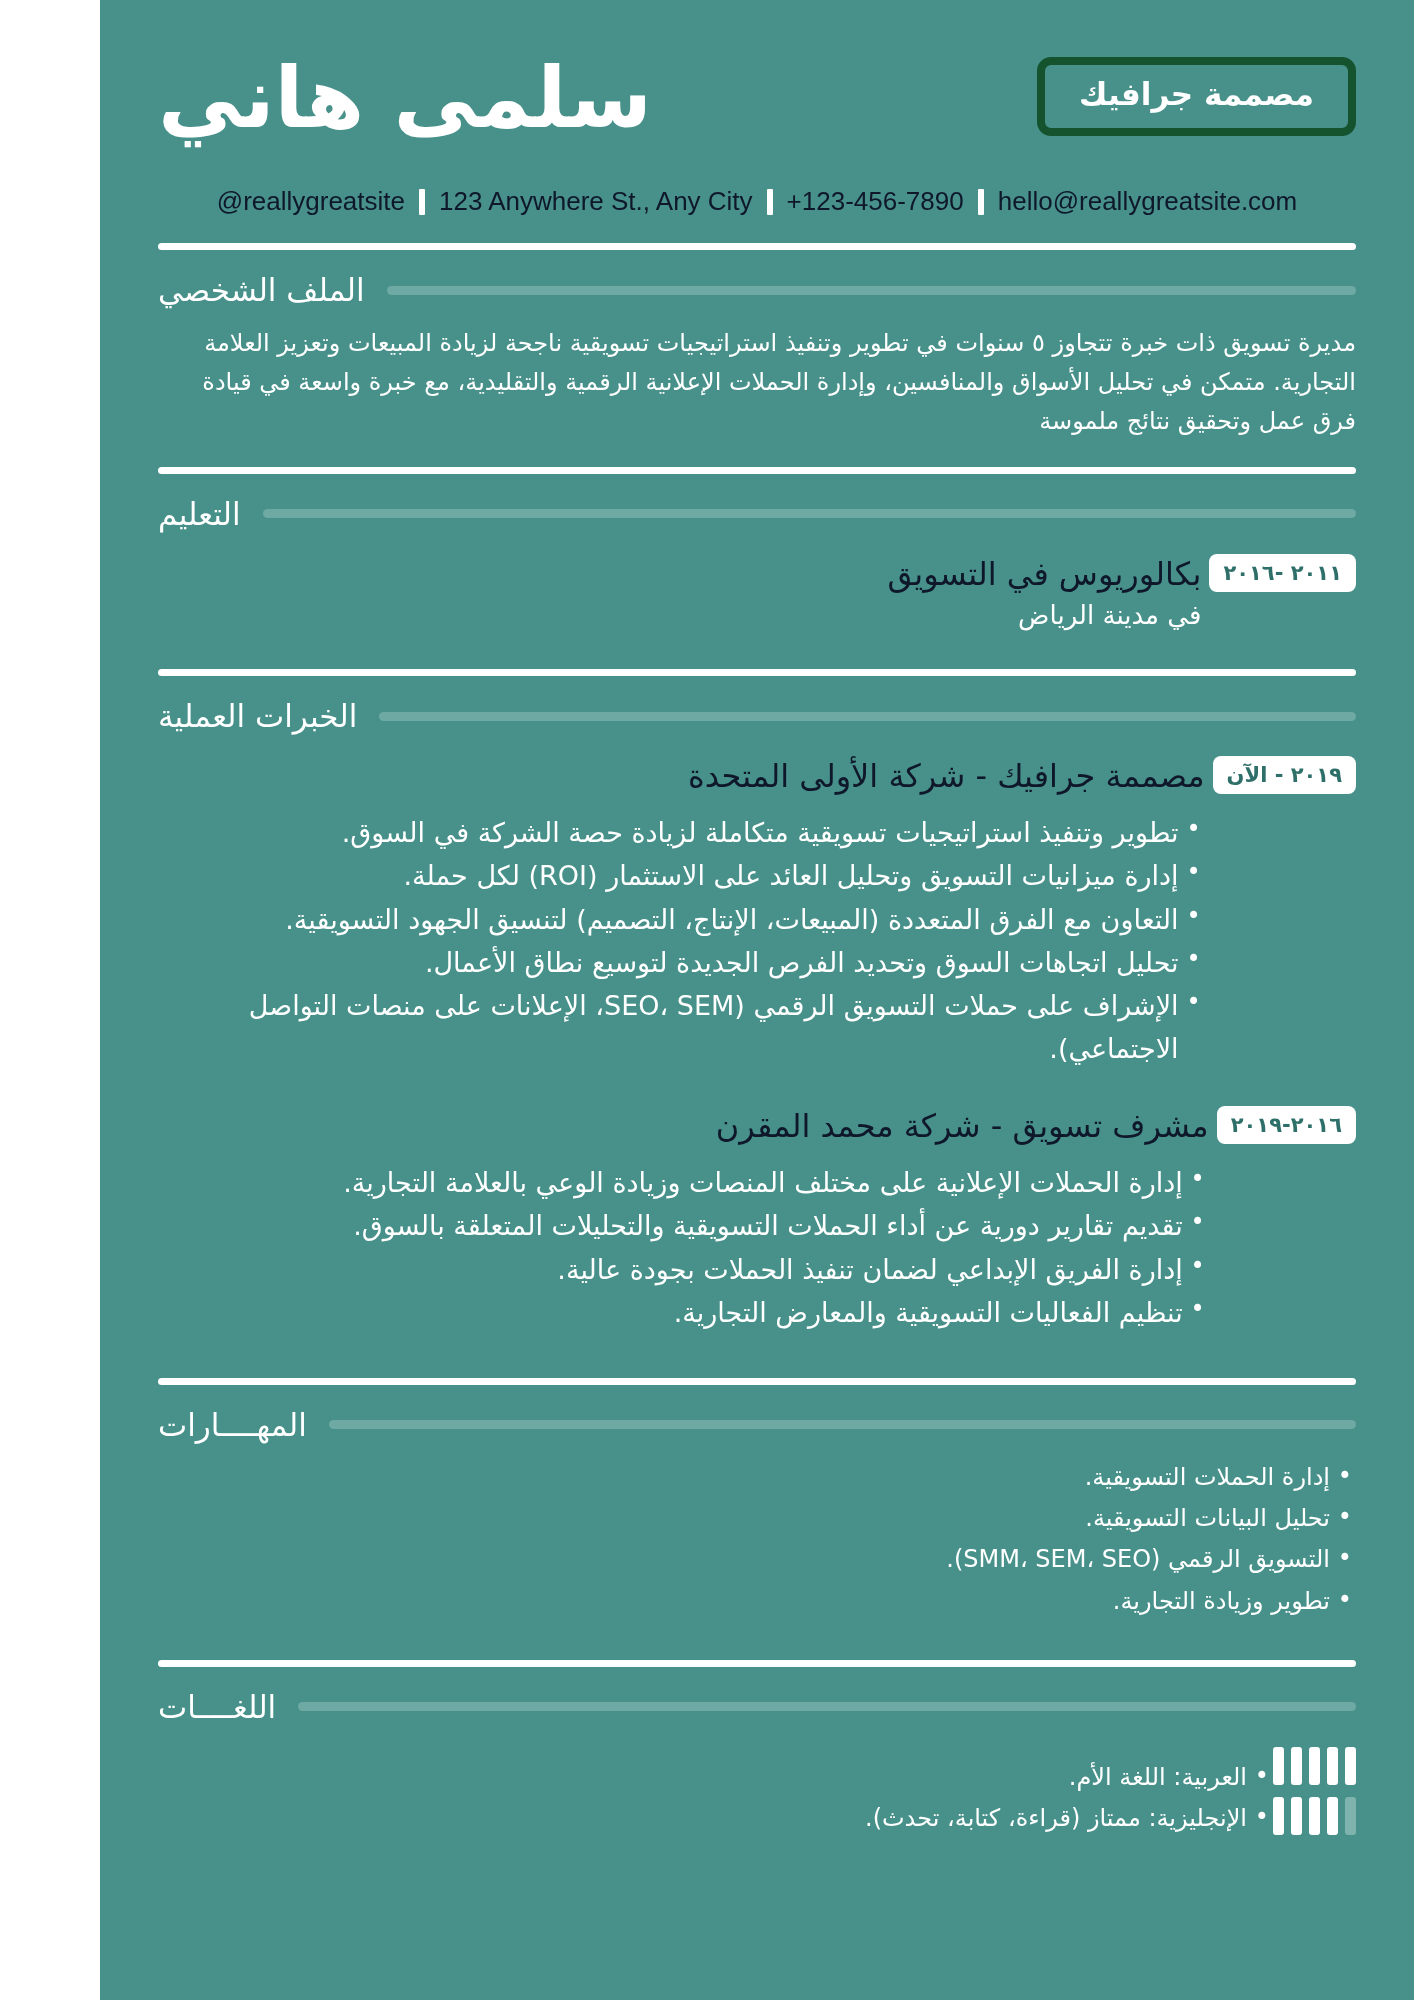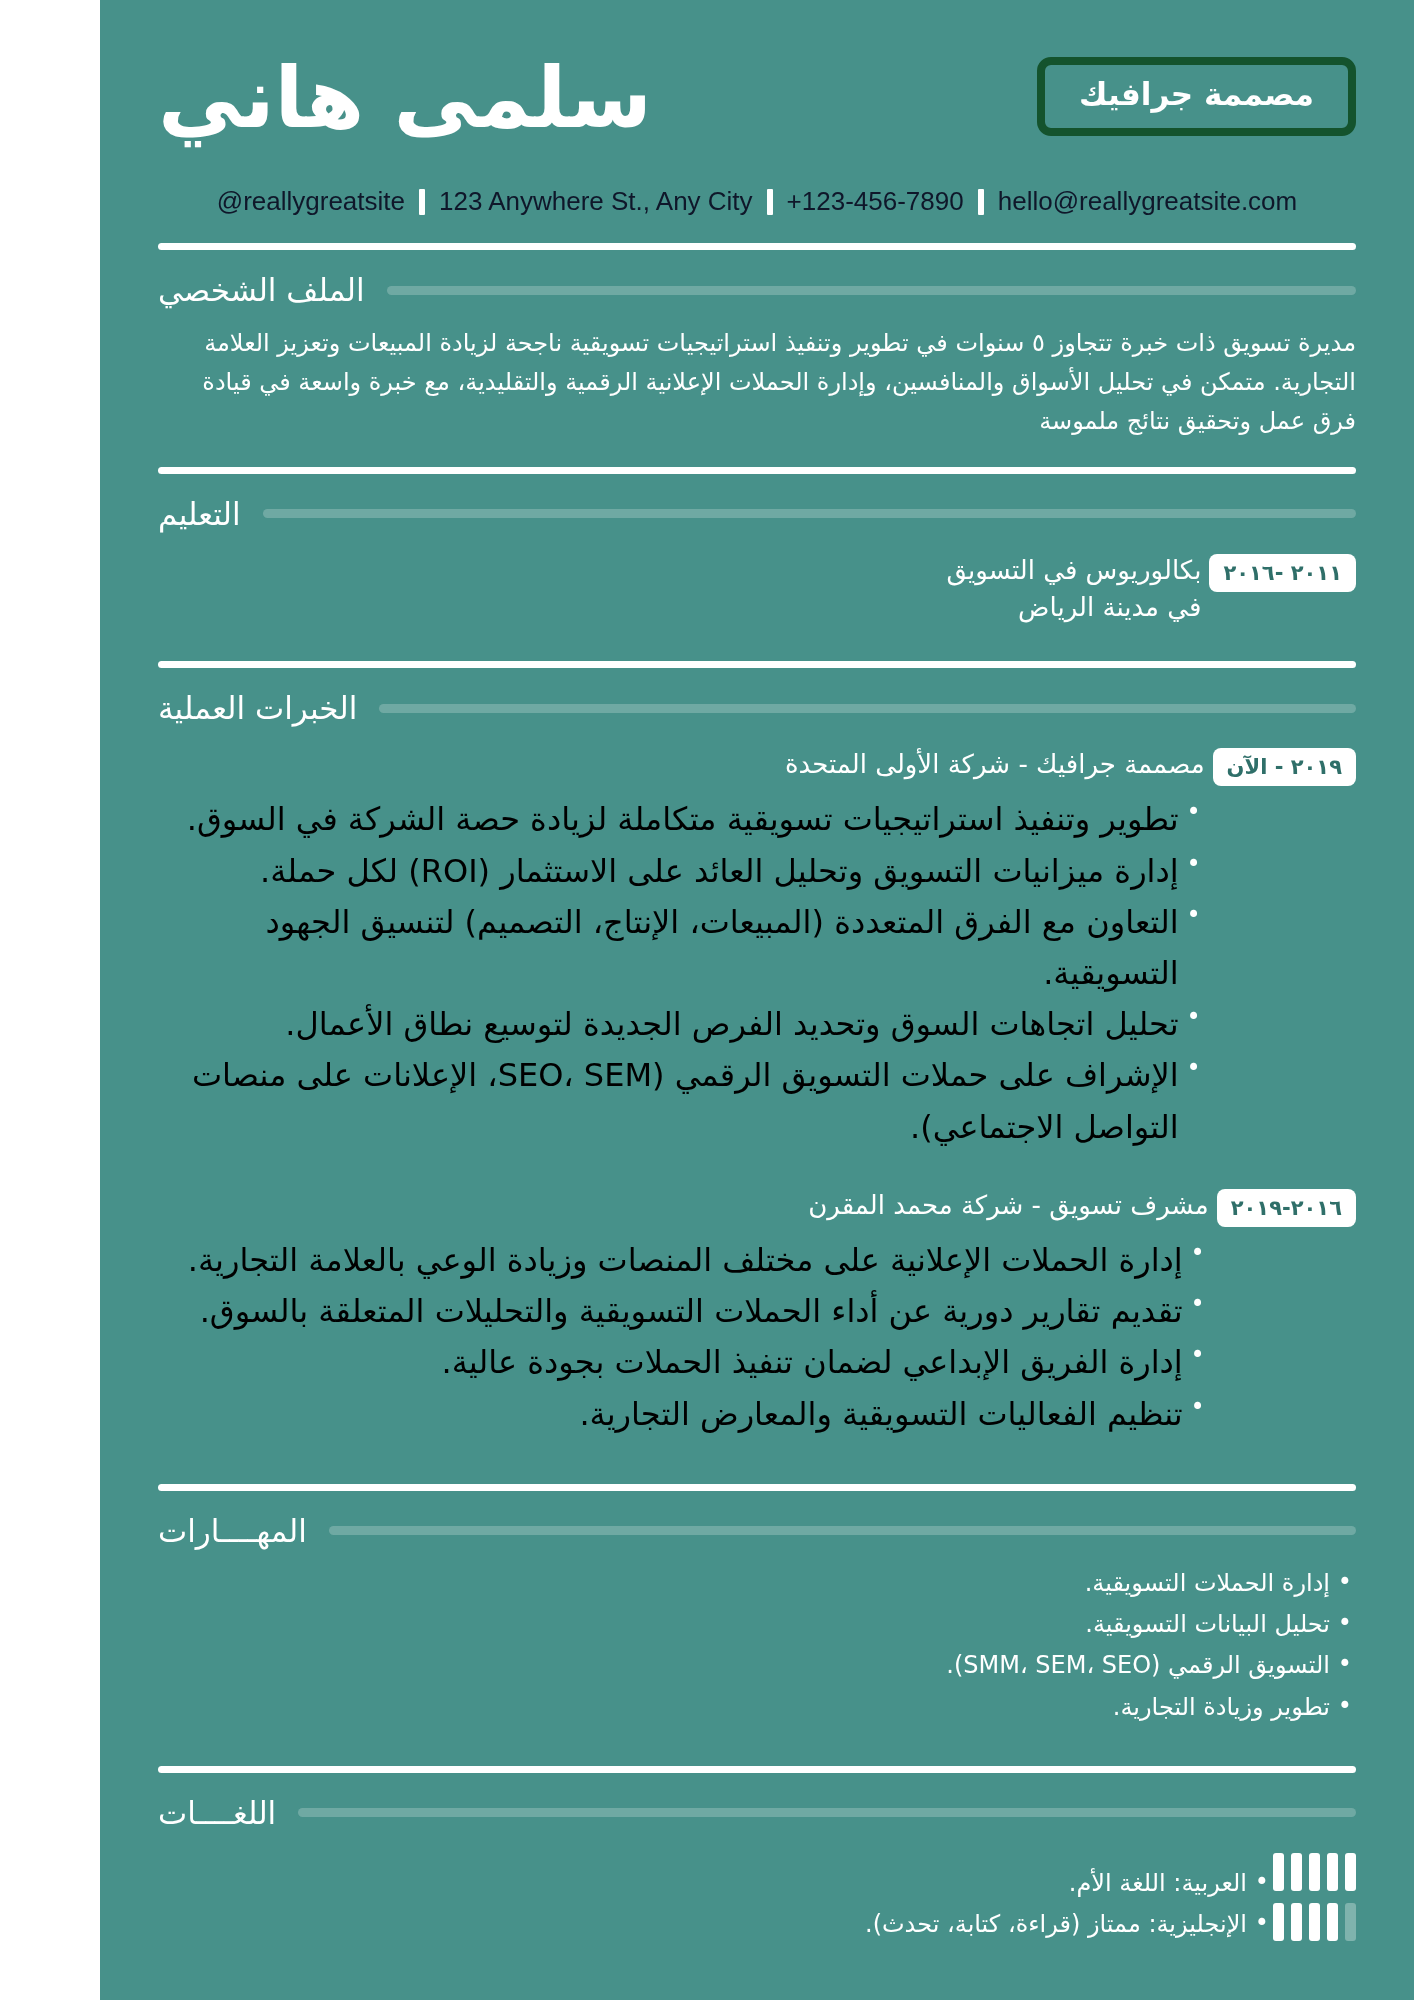--- a/index.html
+++ b/index.html
@@ -124,22 +124,22 @@
   
   .entry {
     display: flex;
     flex-direction: row-reverse;
     align-items: flex-start;
     justify-content: space-between;
     margin-top: 20px;
   }
   .entry-main { flex: 1; text-align: right; direction: rtl; }
   .entry-title {
-    color: #ffffff;
-    font-size: 26px;
+    color: #0f172a;
+    font-size: 32px;
     line-height: 1.4;
   }
   .entry-sub {
     color: #ffffff;
     font-size: 26px;
     line-height: 1.5;
   }
   .date-chip {
     background: #ffffff;
     color: #2f6f69;
@@ -154,22 +154,22 @@
   }
 
   ul.bullets {
     list-style: none;
     margin: 12px 0 0 0;
     padding: 0;
     direction: rtl;
     text-align: right;
   }
   ul.bullets li {
-    color: #000000;
-    font-size: 32px;
+    color: #ffffff;
+    font-size: 27px;
     line-height: 1.6;
     position: relative;
     padding-right: 26px;
   }
   ul.bullets li::before {
     content: "•";
     position: absolute;
     right: 4px;
     top: -1px;
     font-size: 24px;

